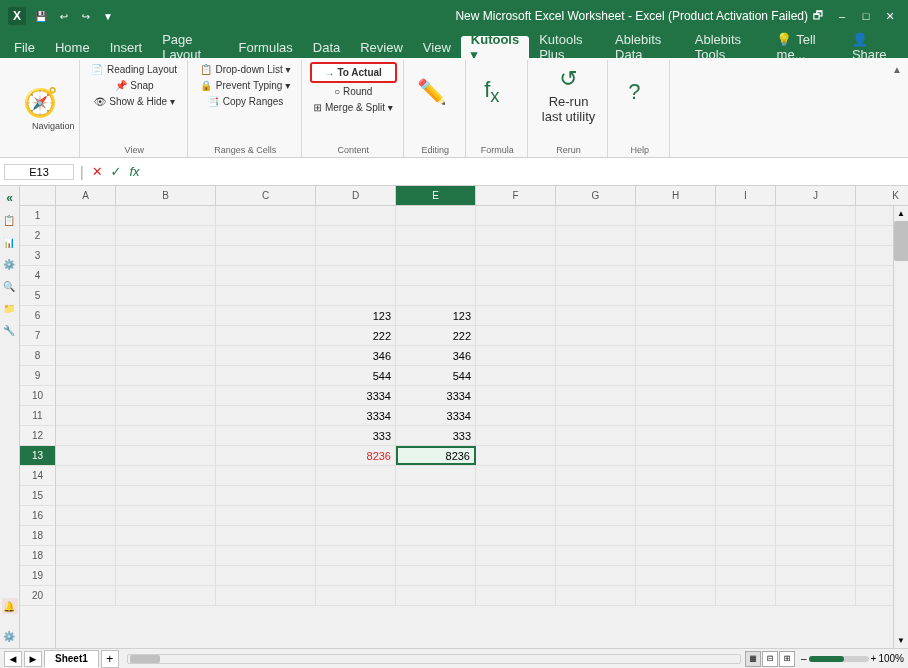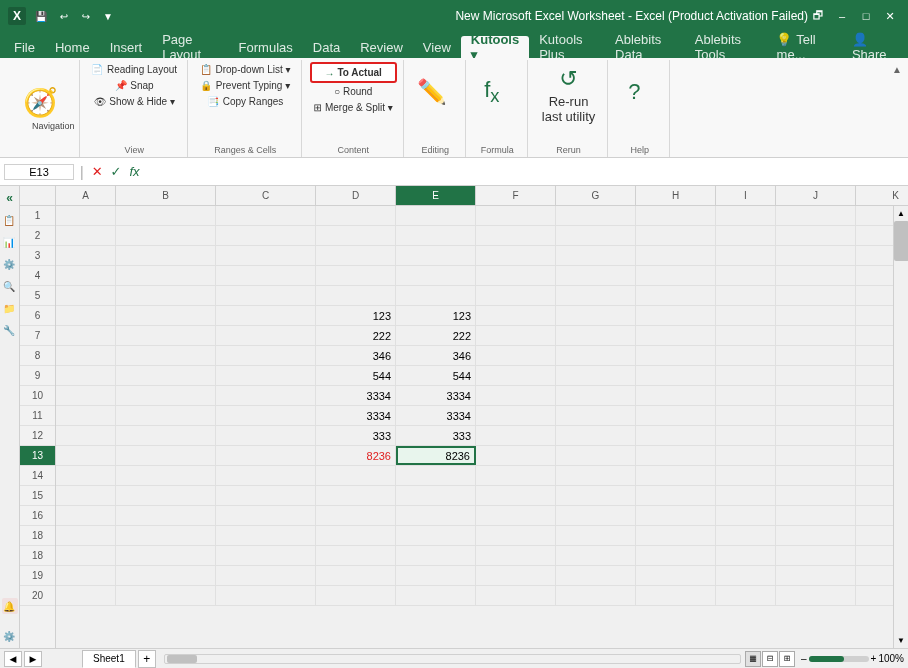--- a/index.html
+++ b/index.html
@@ -281,21 +281,21 @@
       padding: 2px 10px;
       border: 1px solid #c0c0c0;
       background: white;
       cursor: pointer;
       font-size: 10px;
       border-bottom: none;
       height: 18px;
       display: flex;
       align-items: center;
     }
-    .sheet-tab.active { background: white; border-bottom: 1px solid white; font-weight: 400; margin-left: 38px; }
+    .sheet-tab.active { background: white; border-bottom: 1px solid white; font-weight: 700; }
     .add-sheet-btn {
       width: 18px;
       height: 18px;
       border: 1px solid #c0c0c0;
       background: white;
       cursor: pointer;
       display: flex;
       align-items: center;
       justify-content: center;
       font-size: 12px;

